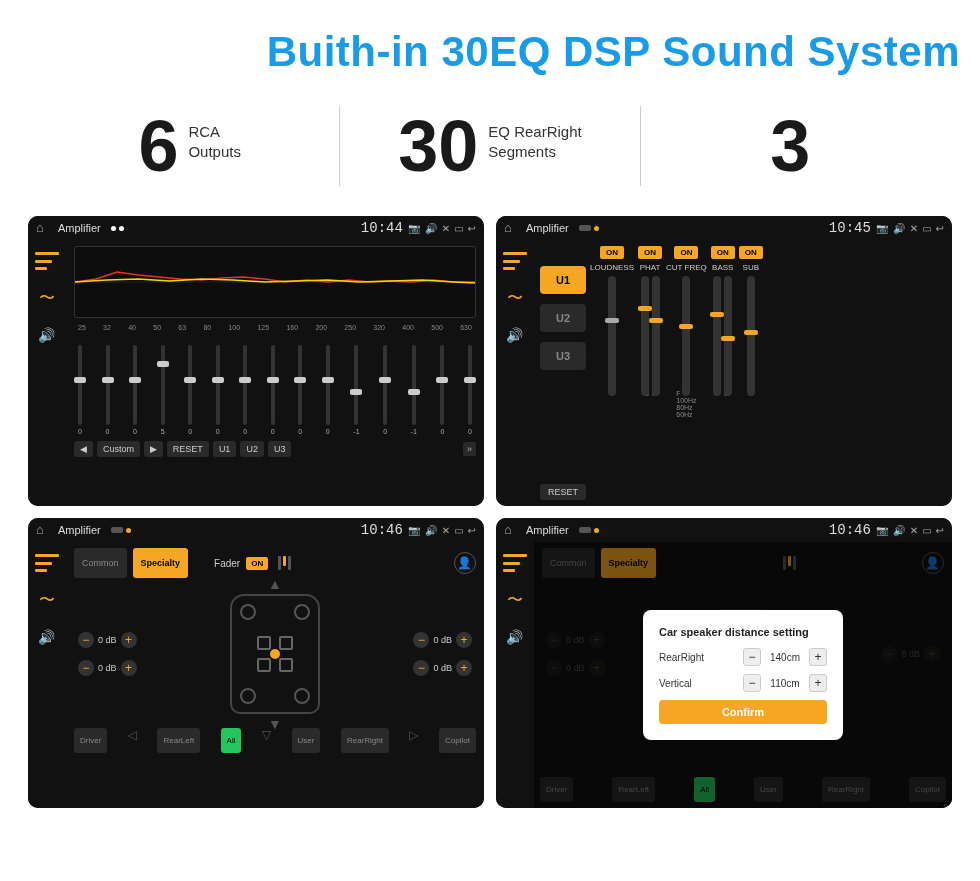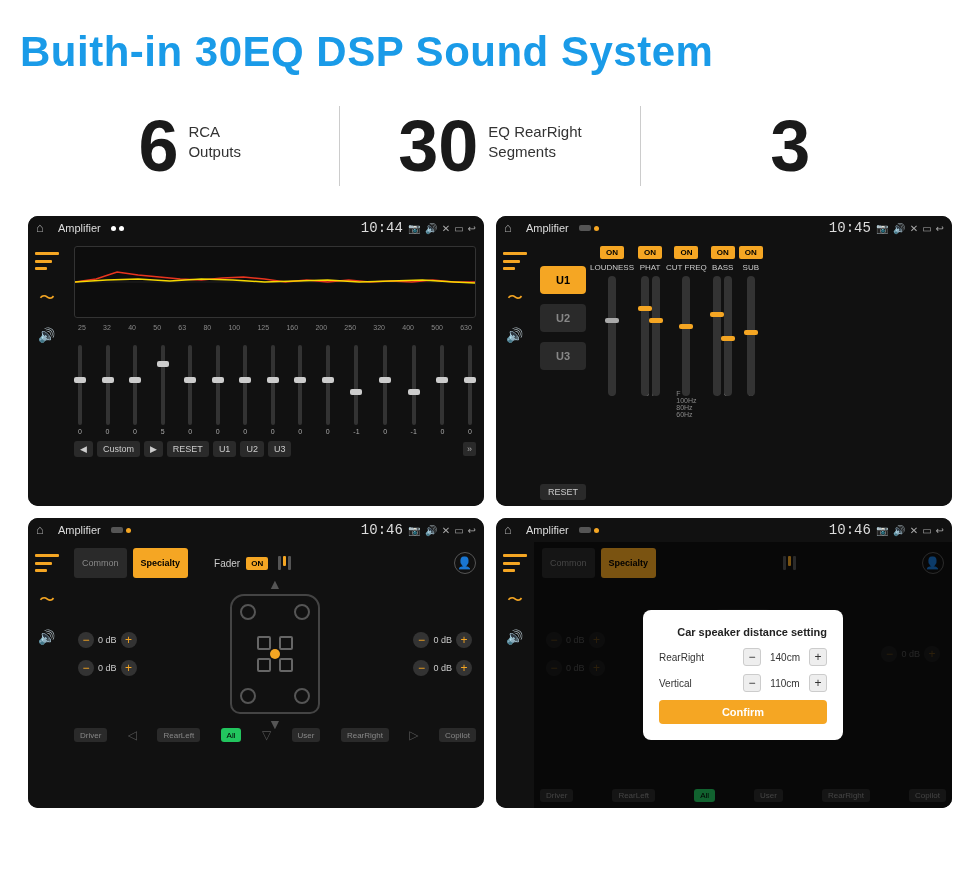--- a/index.html
+++ b/index.html
@@ -5,21 +5,21 @@
     * { box-sizing: border-box; margin: 0; padding: 0; }
     body {
       width: 980px;
       height: 881px;
       background: #ffffff;
       font-family: Arial, sans-serif;
       overflow: hidden;
     }
 
     .page-title {
-      text-align: left;
+      text-align: right;
       font-size: 42px;
       font-weight: 900;
       color: #1a9be8;
       padding: 28px 20px 20px;
       letter-spacing: 0.5px;
     }
 
     .stats-row {
       display: flex;
       justify-content: center;
@@ -403,21 +403,21 @@
       justify-content: space-between;
       margin-top: 4px;
     }
 
     .fader-loc-btn {
       background: #2a2a2a;
       color: #888;
       border: none;
       border-radius: 3px;
       font-size: 8px;
-      padding: 2px 6px;
+      padding: 8px 6px;
       cursor: pointer;
     }
 
     .fader-loc-btn.active {
       background: #22c55e;
       color: #000;
     }
 
     
     .dialog-overlay {
@@ -434,21 +434,21 @@
       background: #fff;
       border-radius: 8px;
       padding: 16px;
       width: 200px;
     }
 
     .dialog-title {
       font-size: 11px;
       font-weight: bold;
       color: #222;
-      text-align: right;
+      text-align: left;
       margin-bottom: 10px;
     }
 
     .dialog-row {
       display: flex;
       align-items: center;
       justify-content: space-between;
       margin-bottom: 8px;
     }
 

